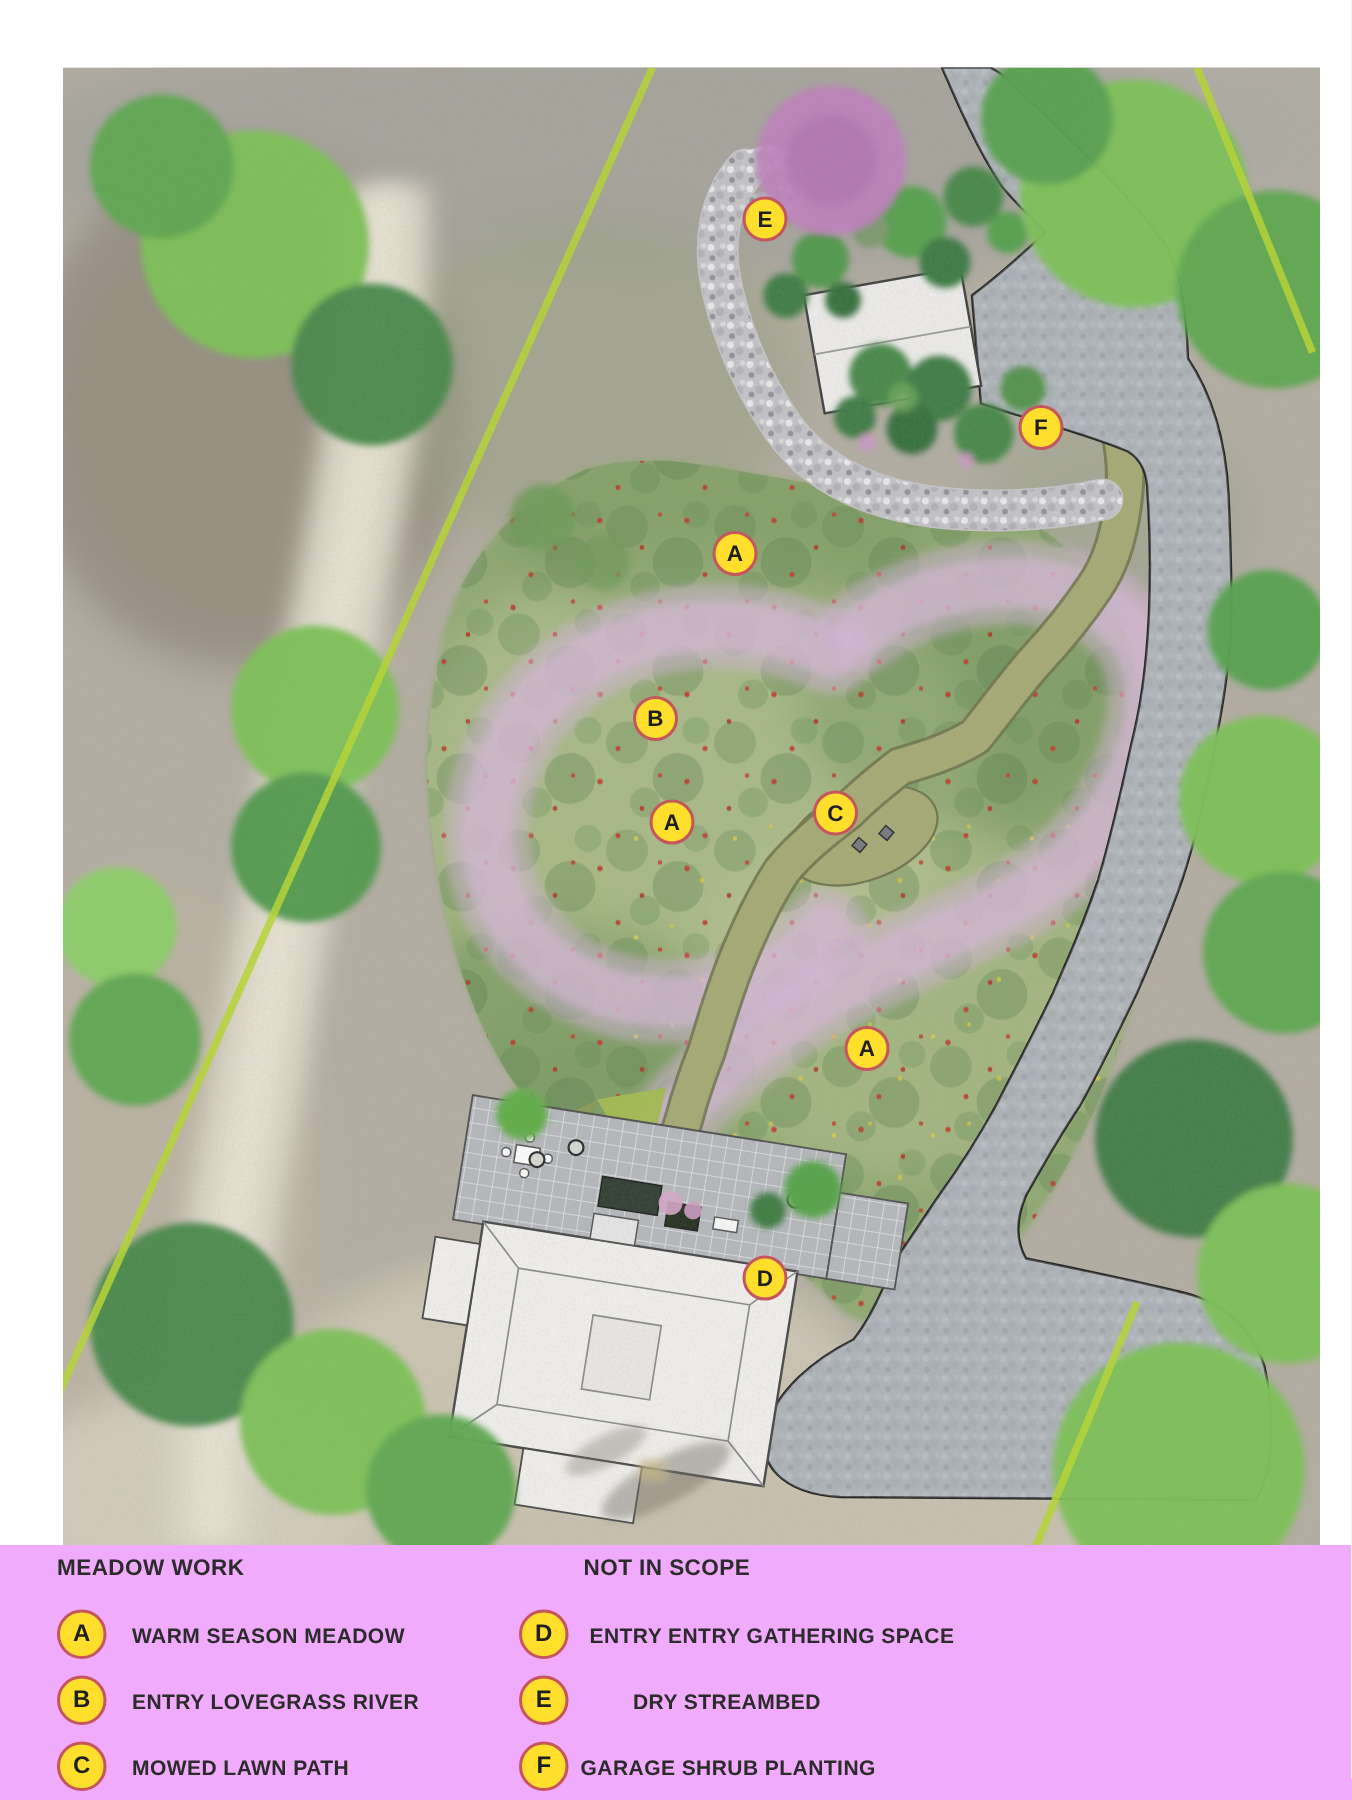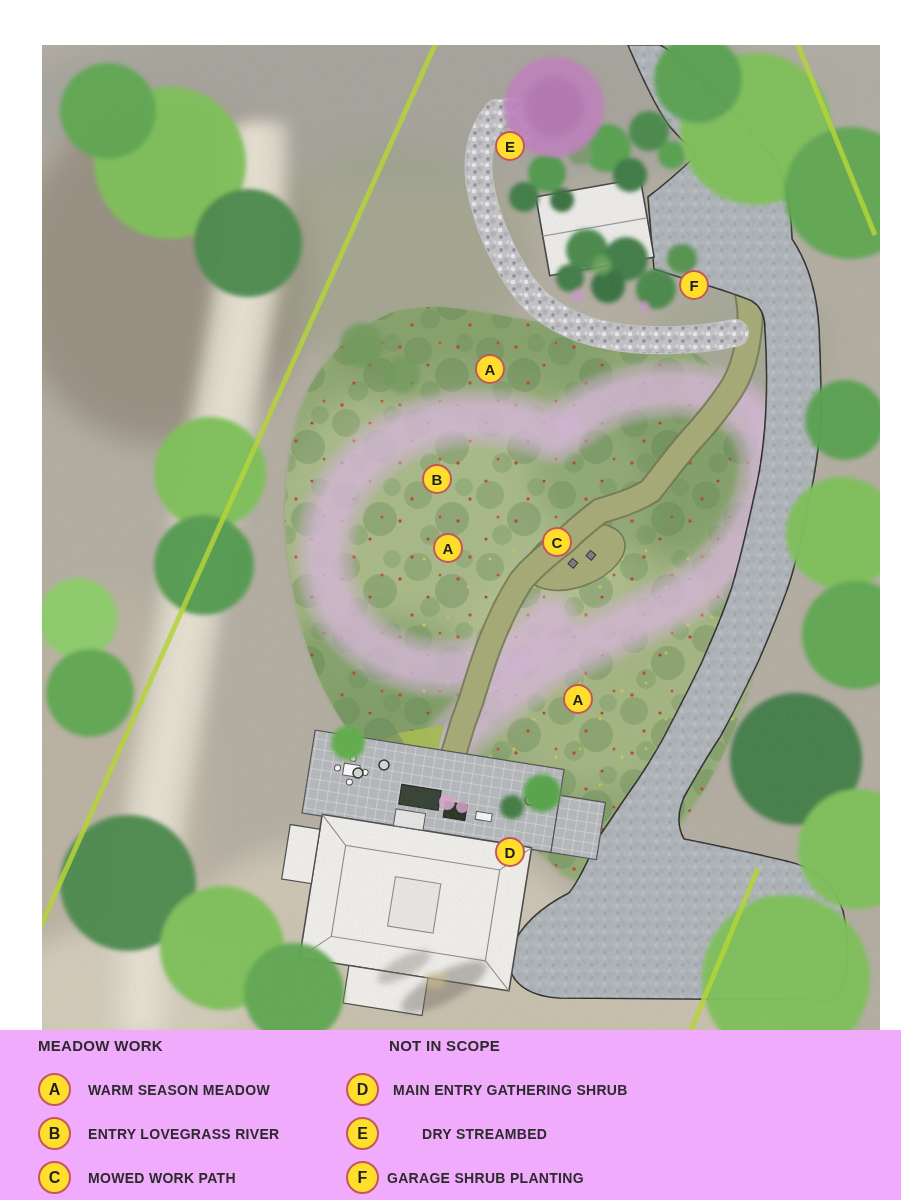--- a/index.html
+++ b/index.html
@@ -273,27 +273,27 @@
     <div class="legend-item" style="left:38px;top:43px;">
       <div class="legend-dot">A</div>
       <div class="legend-label">WARM SEASON MEADOW</div>
     </div>
     <div class="legend-item" style="left:38px;top:87px;">
       <div class="legend-dot">B</div>
       <div class="legend-label">ENTRY LOVEGRASS RIVER</div>
     </div>
     <div class="legend-item" style="left:38px;top:131px;">
       <div class="legend-dot">C</div>
-      <div class="legend-label">MOWED WORK PATH</div>
+      <div class="legend-label">MOWED LAWN PATH</div>
     </div>
 
     <div class="legend-header" style="left:346px;top:7px;margin-left:43px;">NOT IN SCOPE</div>
     <div class="legend-item" style="left:346px;top:43px;">
       <div class="legend-dot">D</div>
-      <div class="legend-label" style="margin-left:14px;">MAIN ENTRY GATHERING SHRUB</div>
+      <div class="legend-label" style="margin-left:14px;">ENTRY ENTRY GATHERING SPACE</div>
     </div>
     <div class="legend-item" style="left:346px;top:87px;">
       <div class="legend-dot">E</div>
       <div class="legend-label" style="margin-left:14px;padding-left:29px;">DRY STREAMBED</div>
     </div>
     <div class="legend-item" style="left:346px;top:131px;">
       <div class="legend-dot">F</div>
       <div class="legend-label" style="margin-left:8px;">GARAGE SHRUB PLANTING</div>
     </div>
 

